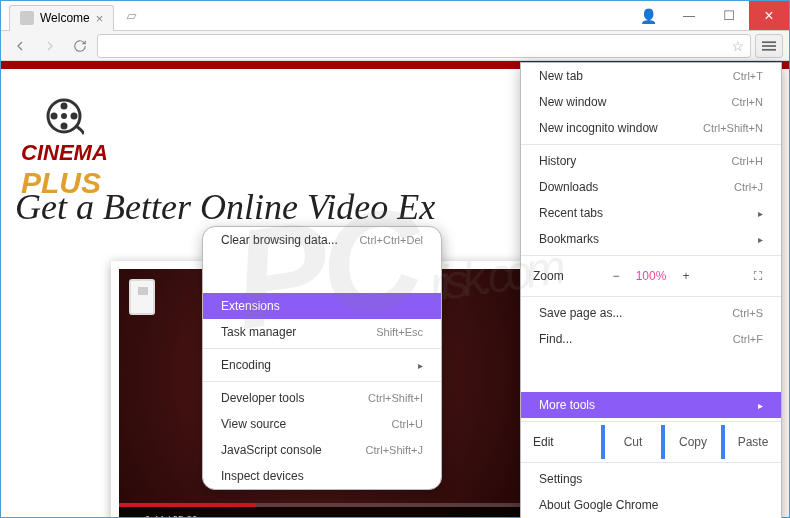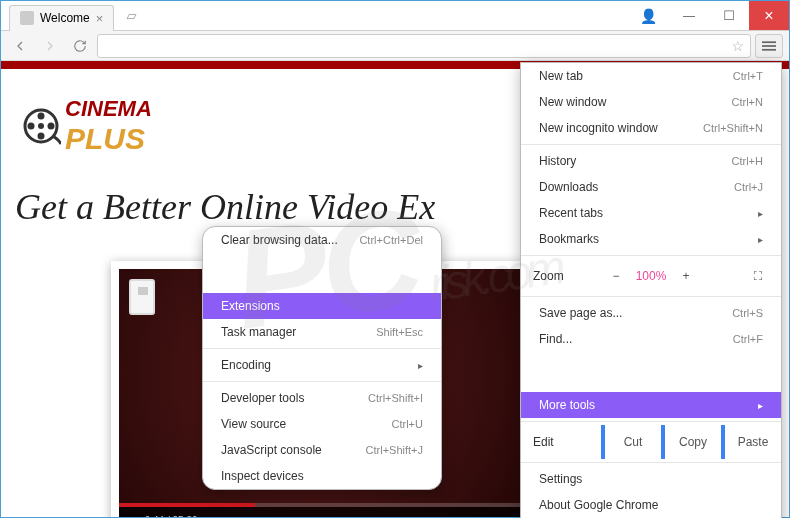--- a/index.html
+++ b/index.html
@@ -20,21 +20,21 @@
 
 .toolbar { height: 30px; background: #f5f5f5; display: flex; align-items: center; padding: 0 6px; gap: 4px; border-bottom: 1px solid #ddd; }
 .navbtn { width: 26px; height: 24px; display: flex; align-items: center; justify-content: center; color: #888; border-radius: 2px; }
 .addr { flex: 1; height: 24px; border: 1px solid #ccc; border-radius: 3px; background: #fff; display: flex; align-items: center; padding: 0 6px; }
 .addr-star { color: #aaa; margin-left: auto; font-size: 14px; }
 .hamburger { width: 28px; height: 24px; display: flex; align-items: center; justify-content: center; border: 1px solid #ccc; border-radius: 3px; background: #f0f0f0; }
 .hamburger svg { width: 14px; height: 14px; }
 
 .content { flex: 1; position: relative; background: #fff; overflow: hidden; }
 .redbar { height: 8px; background: #a00000; width: 100%; }
-.logo { position: absolute; left: 20px; top: 35px; display: flex; align-items: center; gap: 4px; font-family: Georgia, serif; font-style: italic; }
+.logo { position: absolute; left: 20px; top: 35px; display: flex; align-items: center; gap: 4px; font-family: Georgia, serif; font-style: italic; flex-direction: column; }
 .logo-reel { width: 40px; height: 40px; }
 .logo-text .cinema { color: #a00000; font-weight: bold; font-size: 22px; }
 .logo-text .plus { color: #e0a030; font-weight: bold; font-size: 30px; }
 .hero { position: absolute; left: 14px; top: 125px; font-family: Georgia, "Times New Roman", serif; font-style: italic; font-size: 36px; color: #222; }
 
 .video-frame { position: absolute; left: 110px; top: 200px; width: 500px; height: 280px; border: 8px solid #fff; box-shadow: 0 2px 10px rgba(0,0,0,.3); background: #2a0a0a; }
 .video-inner { width: 100%; height: 100%; background: radial-gradient(circle at 40% 40%, #5a1b1b 0%, #2a0808 70%); position: relative; }
 .switch { position: absolute; left: 10px; top: 10px; width: 26px; height: 36px; background: #f5f5f5; border: 2px solid #ddd; border-radius: 3px; }
 .switch::after { content: ""; position: absolute; left: 7px; top: 6px; width: 10px; height: 8px; background: #ccc; }
 .video-ctrlbar { position: absolute; bottom: 0; left: 0; right: 0; height: 26px; background: rgba(0,0,0,.7); display: flex; align-items: center; font-size: 10px; color: #ccc; gap: 10px; padding: 0 8px; }

